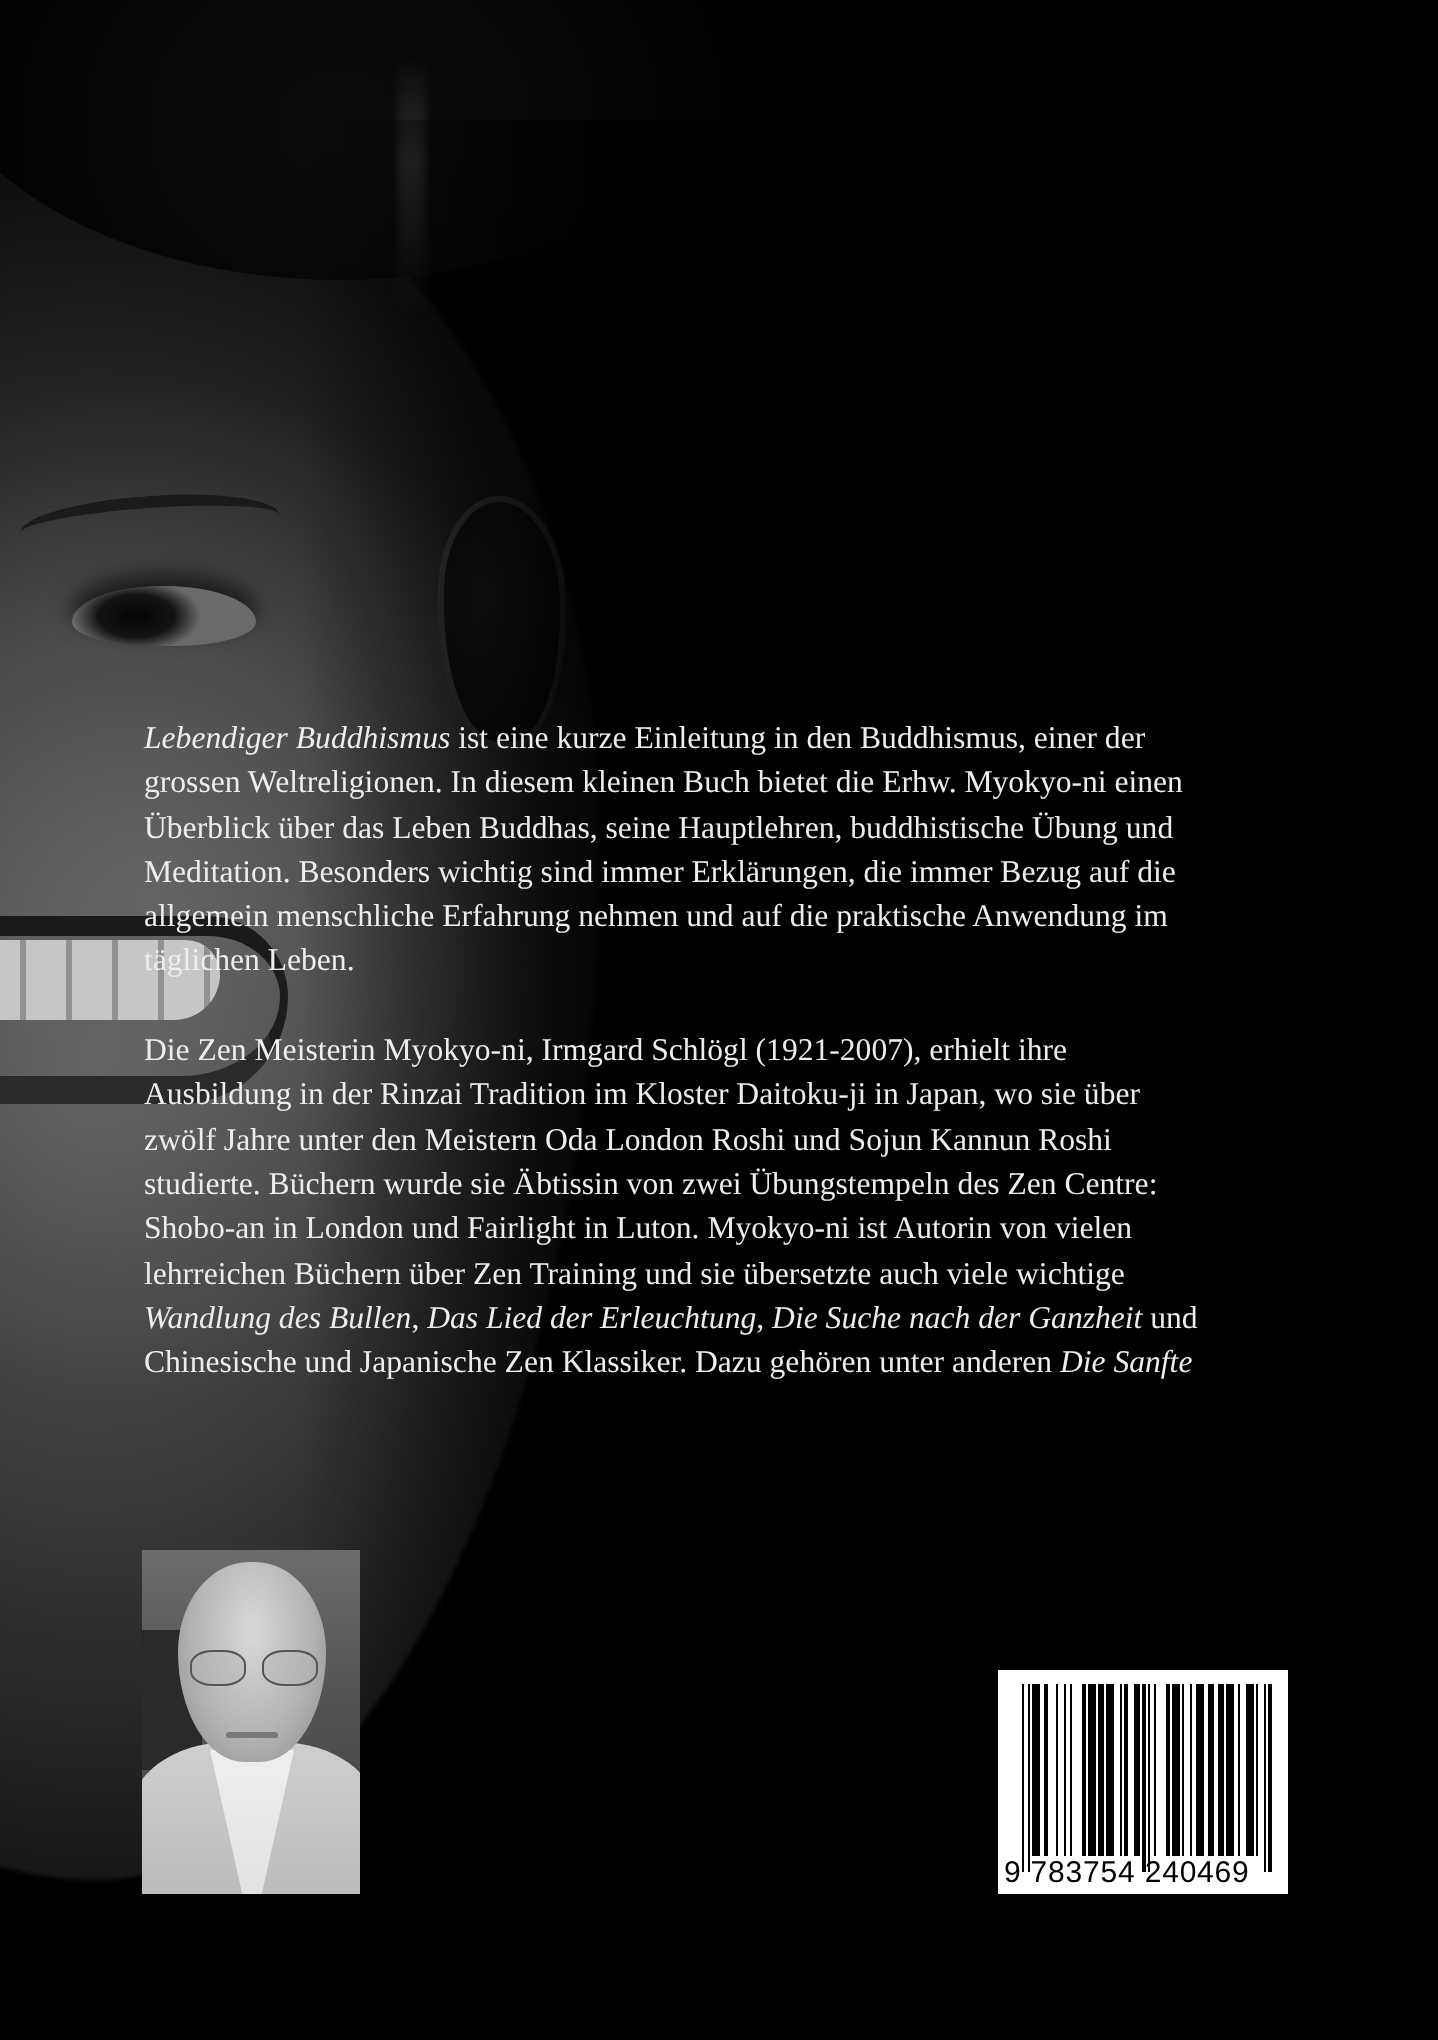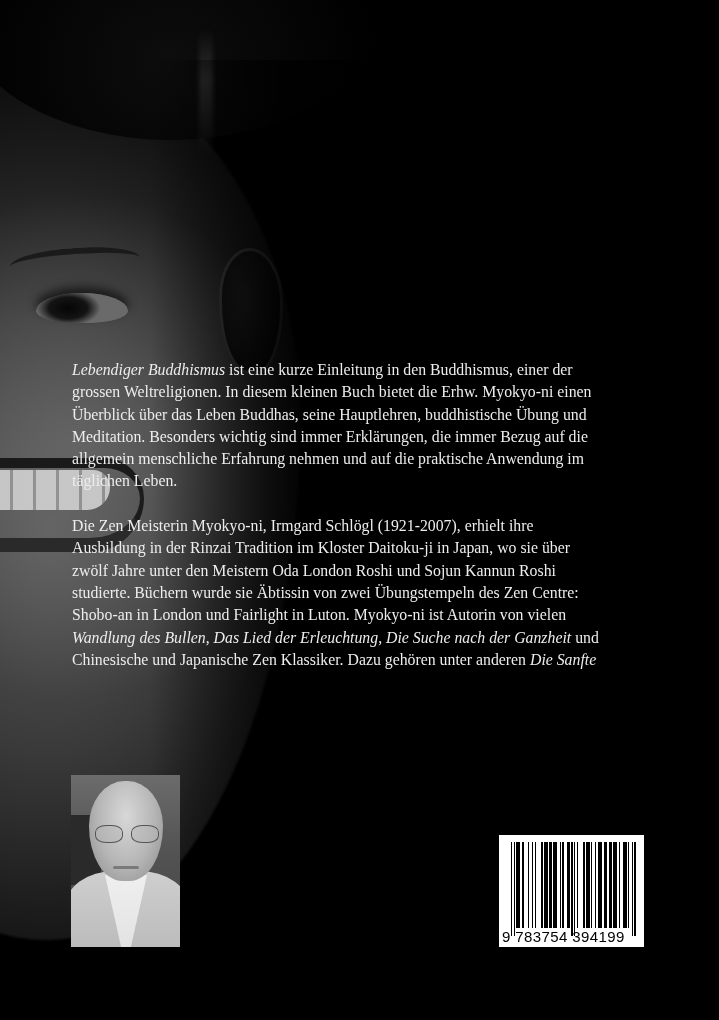--- a/index.html
+++ b/index.html
@@ -151,20 +151,21 @@
       <p>Meditation.   Besonders wichtig sind immer Erklärungen, die immer Bezug auf die</p>
       <p>allgemein menschliche Erfahrung nehmen und auf die praktische Anwendung im</p>
       <p>täglichen Leben.</p>
     </div>
     <div>
       <p>Die Zen Meisterin Myokyo-ni, Irmgard Schlögl (1921-2007), erhielt ihre</p>
       <p>Ausbildung in der Rinzai Tradition im Kloster Daitoku-ji in Japan, wo sie über</p>
       <p>zwölf Jahre unter den Meistern Oda London Roshi und Sojun Kannun Roshi</p>
       <p>studierte. Büchern wurde sie Äbtissin von zwei Übungstempeln des Zen Centre:</p>
       <p>Shobo-an in London und Fairlight in Luton.  Myokyo-ni ist Autorin von vielen</p>
+      <p>lehrreichen Büchern über Zen Training und sie übersetzte auch viele wichtige</p>
       <p><i>Wandlung des Bullen</i><span>, </span><i>Das Lied der Erleuchtung</i><span>, </span><i>Die Suche nach der Ganzheit</i><span> und</span></p>
       <p><span>Chinesische und Japanische Zen Klassiker.  Dazu gehören unter anderen </span><i>Die Sanfte</i></p>
     </div>
   </div>
 
   <div class="author-photo" title="Black and white portrait of Myokyo-ni wearing glasses">
     <div class="ap-bg-dark"></div>
     <div class="ap-body"></div>
     <div class="ap-collar"></div>
     <div class="ap-head"></div>
@@ -266,15 +267,15 @@
         <span style="width: 1.31579px; background: rgb(0, 0, 0);"></span>
         <span style="width: 1.31579px; background: rgb(0, 0, 0);"></span>
         <span style="width: 1.31579px; background: transparent;"></span>
         <span style="width: 1.31579px; background: rgb(0, 0, 0);"></span>
         <span style="width: 1.31579px; background: transparent;"></span>
         <span style="width: 1.31579px; background: transparent;"></span>
         <span class="guard" style="width: 1.31579px; background: rgb(0, 0, 0);"></span>
         <span class="guard" style="width: 1.31579px; background: transparent;"></span>
         <span class="guard" style="width: 1.31579px; background: rgb(0, 0, 0);"></span>
       </div>
-    <div class="isbn-digits">9 783754 394199</div>
+    <div class="isbn-digits">9 783754 240469</div>
   </div>
 </div>
 
 </body></html>

